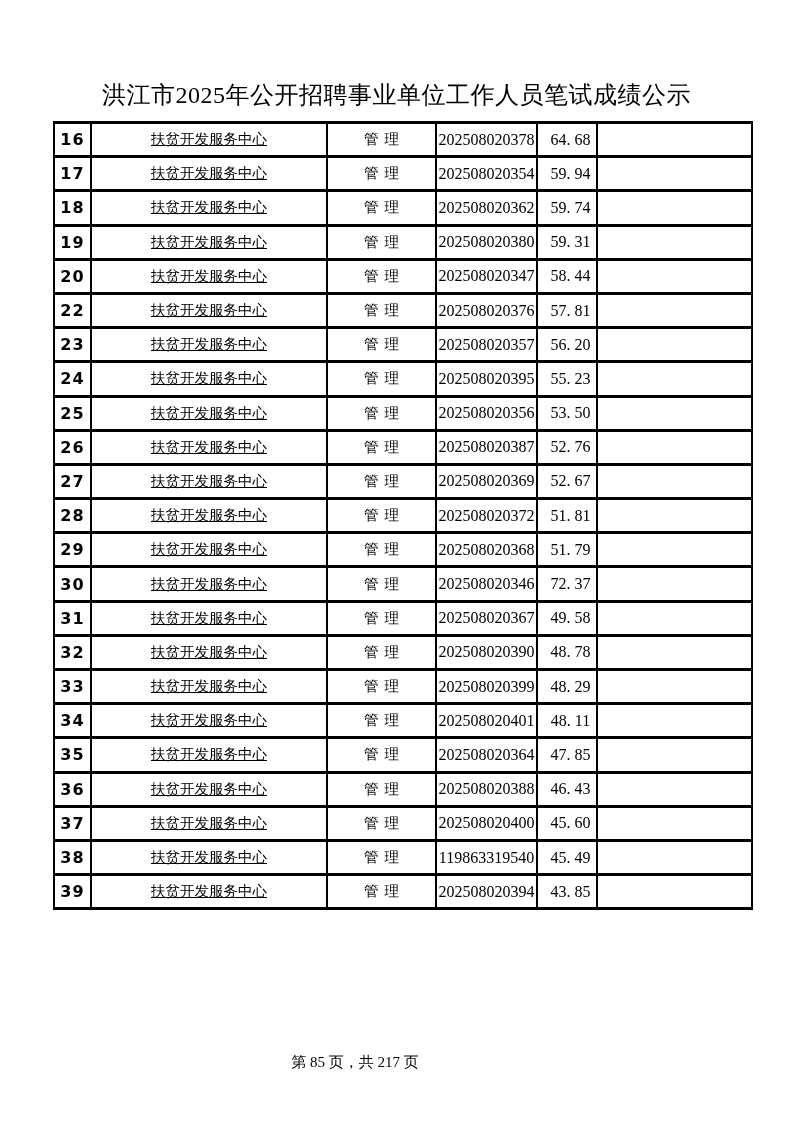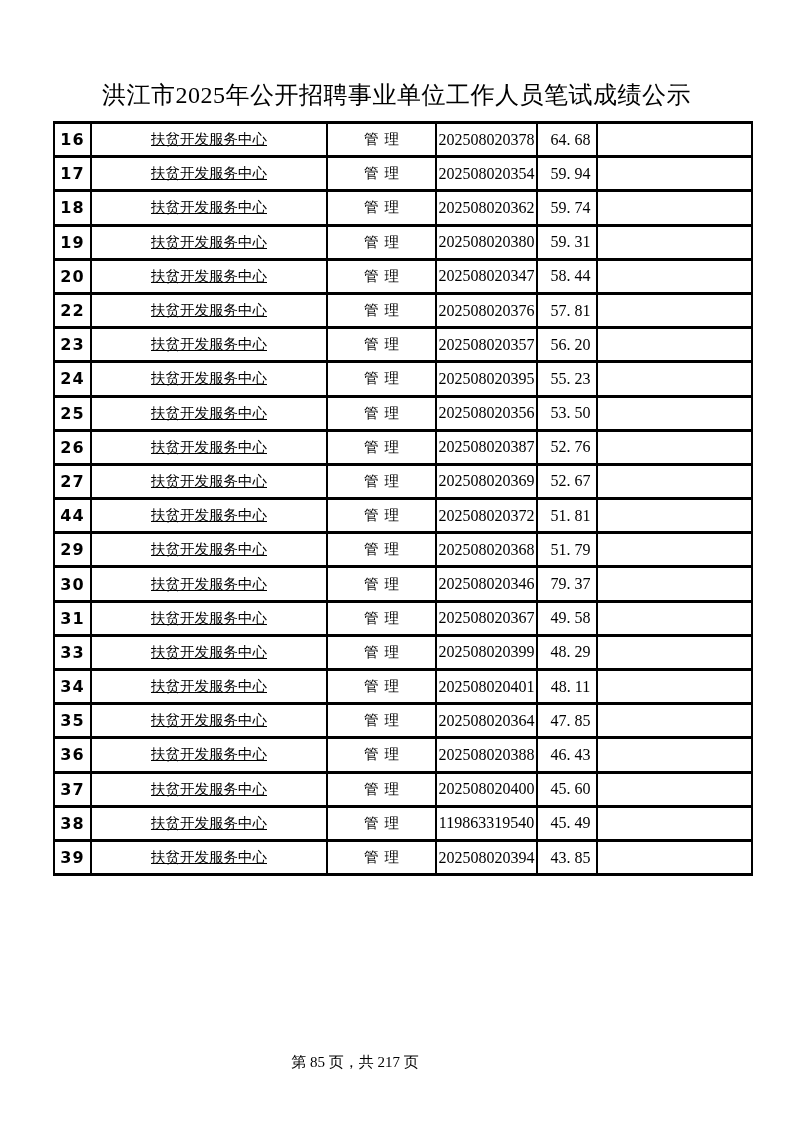--- a/index.html
+++ b/index.html
@@ -186,21 +186,21 @@
   <tr>
     <td class="c-no">27</td>
     <td class="c-unit">扶贫开发服务中心</td>
     <td class="c-pos">管理</td>
     <td class="c-exam">202508020369</td>
     <td class="c-score">52. 67</td>
     <td class="c-remark"></td>
   </tr>
 
   <tr>
-    <td class="c-no">44</td>
+    <td class="c-no">28</td>
     <td class="c-unit">扶贫开发服务中心</td>
     <td class="c-pos">管理</td>
     <td class="c-exam">202508020372</td>
     <td class="c-score">51. 81</td>
     <td class="c-remark"></td>
   </tr>
 
   <tr>
     <td class="c-no">29</td>
     <td class="c-unit">扶贫开发服务中心</td>
@@ -208,33 +208,41 @@
     <td class="c-exam">202508020368</td>
     <td class="c-score">51. 79</td>
     <td class="c-remark"></td>
   </tr>
 
   <tr>
     <td class="c-no">30</td>
     <td class="c-unit">扶贫开发服务中心</td>
     <td class="c-pos">管理</td>
     <td class="c-exam">202508020346</td>
-    <td class="c-score">79. 37</td>
+    <td class="c-score">72. 37</td>
     <td class="c-remark"></td>
   </tr>
 
   <tr>
     <td class="c-no">31</td>
     <td class="c-unit">扶贫开发服务中心</td>
     <td class="c-pos">管理</td>
     <td class="c-exam">202508020367</td>
     <td class="c-score">49. 58</td>
     <td class="c-remark"></td>
   </tr>
 
+  <tr>
+    <td class="c-no">32</td>
+    <td class="c-unit">扶贫开发服务中心</td>
+    <td class="c-pos">管理</td>
+    <td class="c-exam">202508020390</td>
+    <td class="c-score">48. 78</td>
+    <td class="c-remark"></td>
+  </tr>
 
   <tr>
     <td class="c-no">33</td>
     <td class="c-unit">扶贫开发服务中心</td>
     <td class="c-pos">管理</td>
     <td class="c-exam">202508020399</td>
     <td class="c-score">48. 29</td>
     <td class="c-remark"></td>
   </tr>
 

